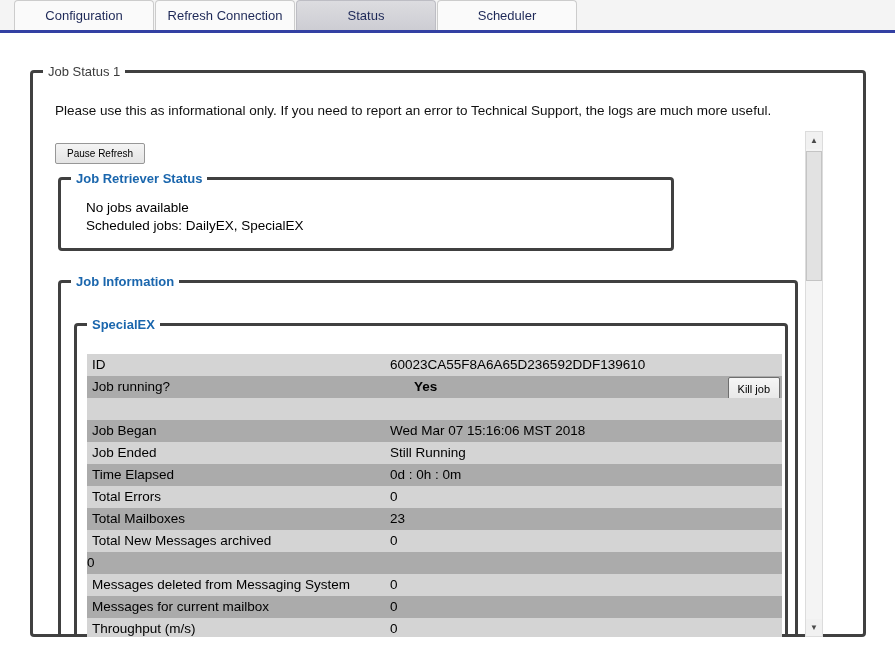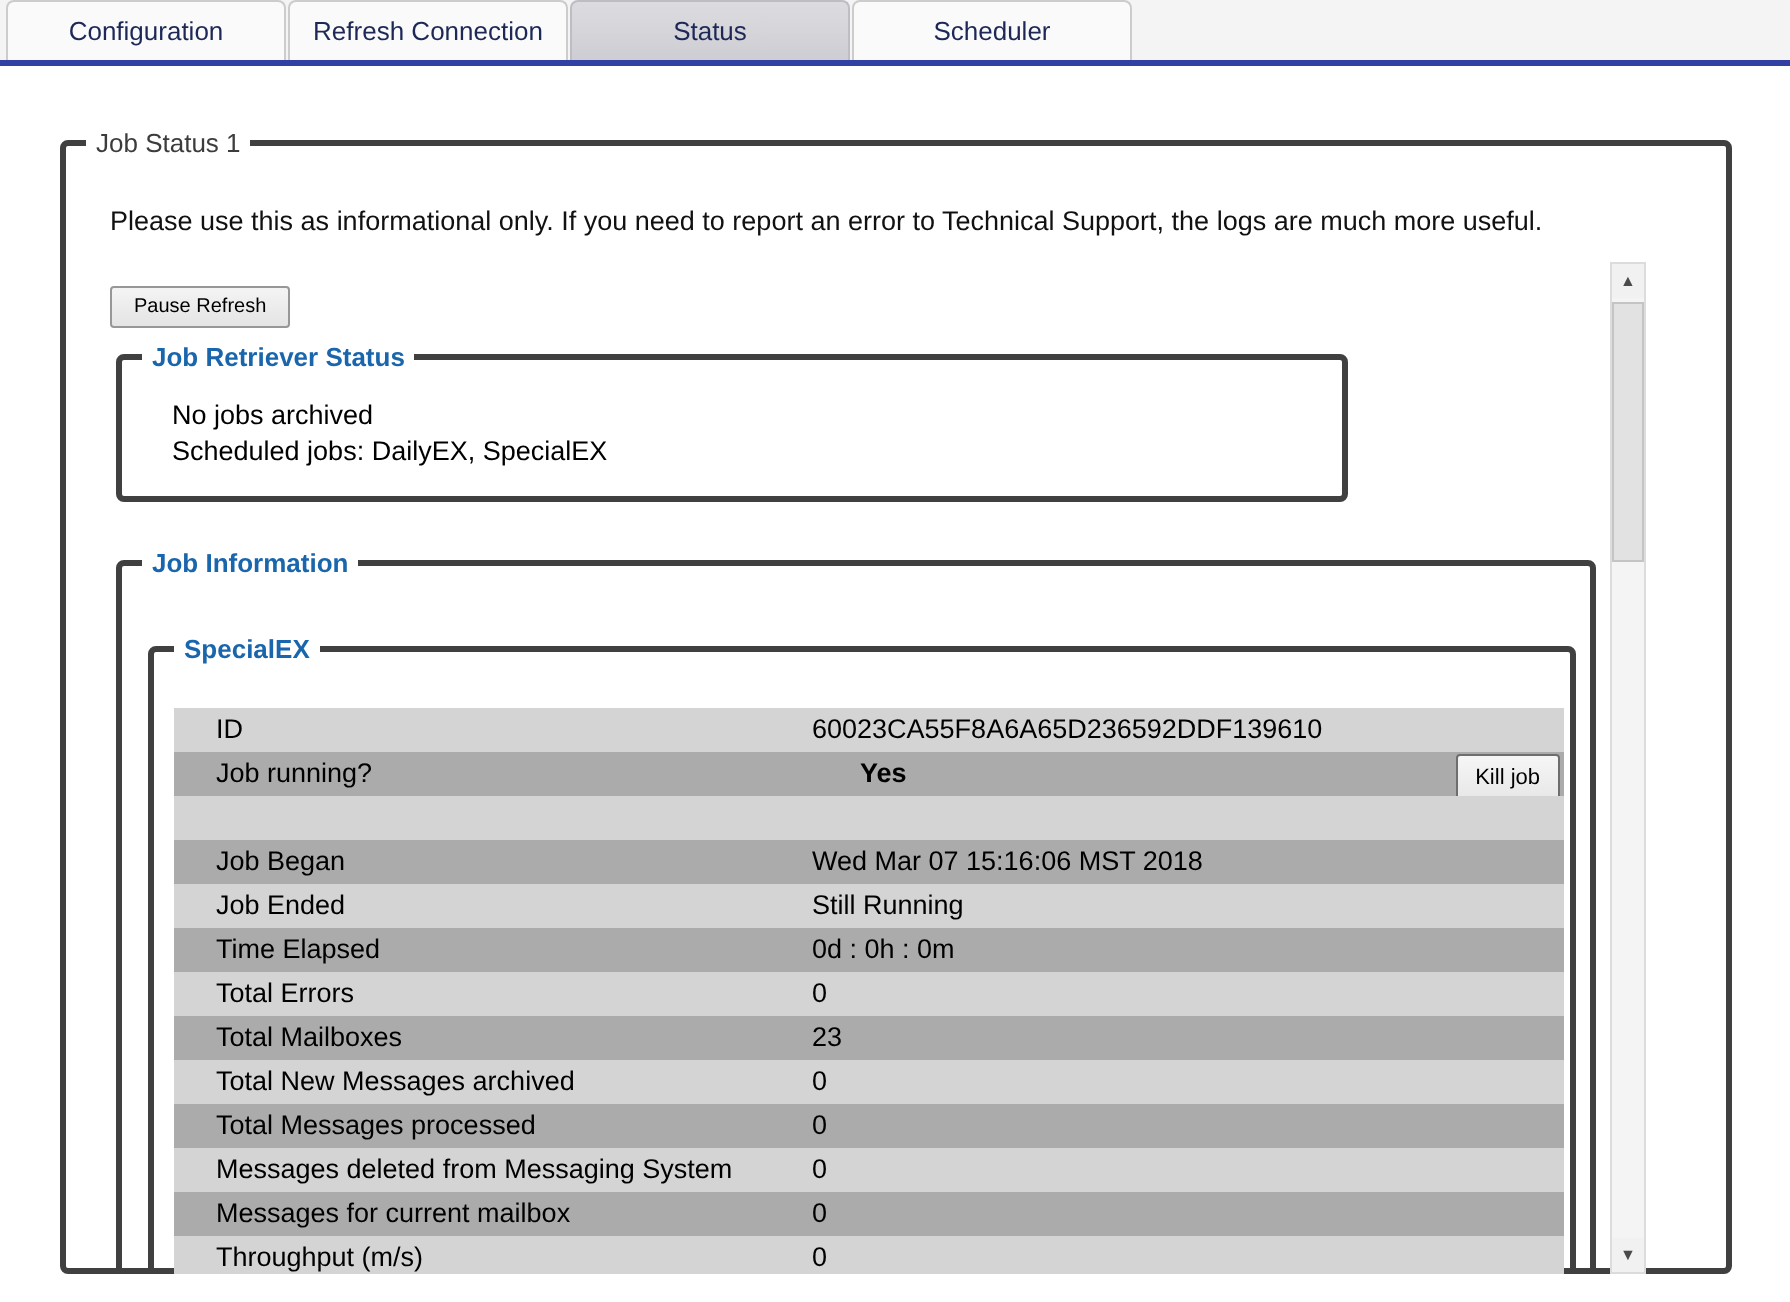--- a/index.html
+++ b/index.html
@@ -14,21 +14,21 @@
   }
 
   
   .tabbar {
     position: absolute; top:0; left:0; right:0;
     height: 33px;
     background: #f4f4f4;
     border-bottom: 3px solid #3340a3;
     display: flex;
     align-items: flex-end;
-    padding-left: 3px;
+    padding-left: 14px;
   }
   .tab {
     height: 30px;
     width: 140px;
     margin-right: 1px;
     display: flex; align-items: center; justify-content: center;
     background: #fafafa;
     border: 1px solid #cccccc;
     border-bottom: none;
     border-radius: 4px 4px 0 0;
@@ -113,21 +113,21 @@
   }
   .trow {
     display: flex;
     height: 22px;
     line-height: 22px;
     font-size: 13.5px;
     background: #d4d4d4;
     position: relative;
   }
   .trow:nth-child(even) { background: #ababab; }
-  .tlabel { width: 303px; padding-left: 5px; white-space: nowrap; overflow: hidden; margin-left: 16px; }
+  .tlabel { width: 303px; padding-left: 5px; white-space: nowrap; overflow: hidden; }
   .tvalue { flex: 1; white-space: nowrap; overflow: hidden; }
   .tvalue.bold { font-weight: bold; margin-left: 24px; }
   #kill-job-btn {
     position: absolute;
     right: 2px; top: 1px;
     height: 24px;
     padding: 0 9px;
     font-size: 11px;
     border: 1px solid #6e6e6e;
     background: linear-gradient(#f6f6f6, #e7e7e7);
@@ -174,21 +174,21 @@
 
   <div class="info-text">Please use this as informational only. If you need to report an error to Technical Support, the logs are much more useful.</div>
 
   <div class="scroll-region">
 
     <button class="btn" id="pause-refresh-btn">Pause Refresh</button>
 
     <div class="groupbox" id="retriever-box">
       <span class="legend blue">Job Retriever Status</span>
       <div class="retriever-lines">
-        <div class="retriever-line">No jobs archived</div>
+        <div class="retriever-line">No jobs available</div>
         <div class="retriever-line">Scheduled jobs: DailyEX, SpecialEX</div>
       </div>
     </div>
 
     <div class="groupbox" id="job-info-box">
       <span class="legend blue">Job Information</span>
 
       <div class="groupbox" id="specialex-box">
         <span class="legend blue">SpecialEX</span>
 
@@ -224,21 +224,20 @@
           </div>
           <div class="trow">
             <div class="tlabel">Total Mailboxes</div>
             <div class="tvalue">23</div>
           </div>
           <div class="trow">
             <div class="tlabel">Total New Messages archived</div>
             <div class="tvalue">0</div>
           </div>
           <div class="trow">
-            <div class="tlabel">Total Messages processed</div>
             <div class="tvalue">0</div>
           </div>
           <div class="trow">
             <div class="tlabel">Messages deleted from Messaging System</div>
             <div class="tvalue">0</div>
           </div>
           <div class="trow">
             <div class="tlabel">Messages for current mailbox</div>
             <div class="tvalue">0</div>
           </div>

